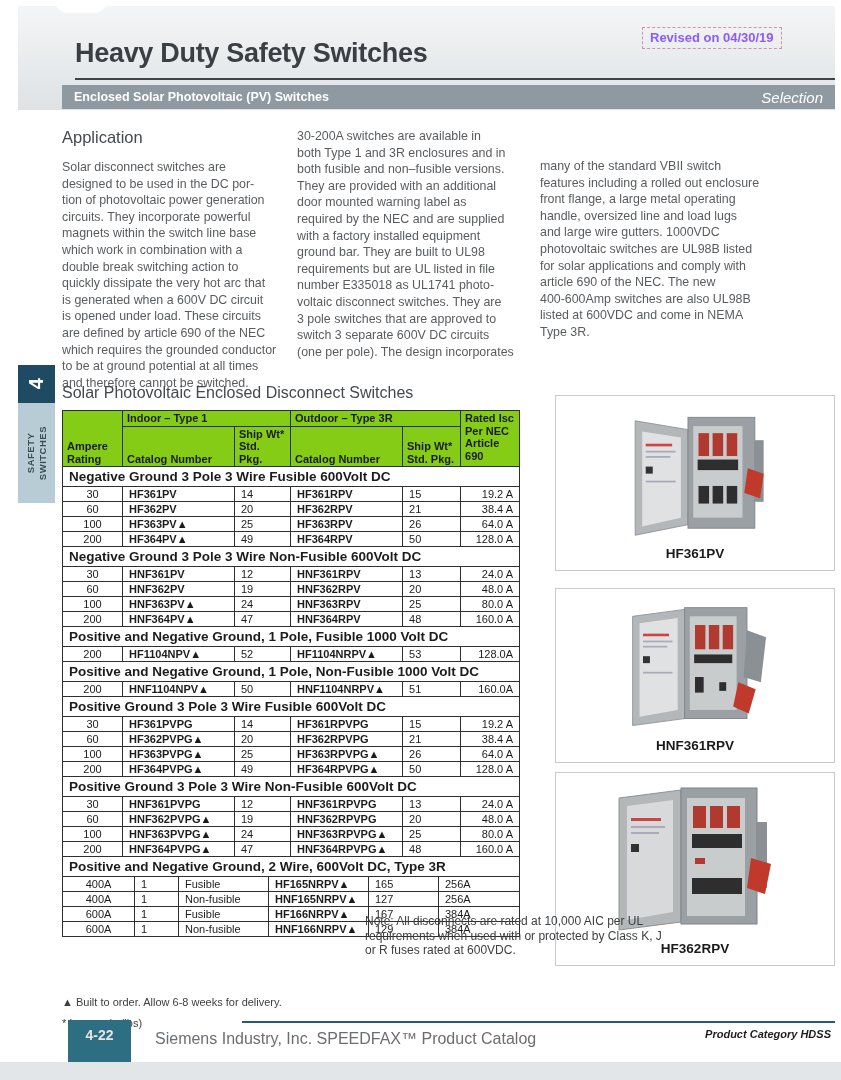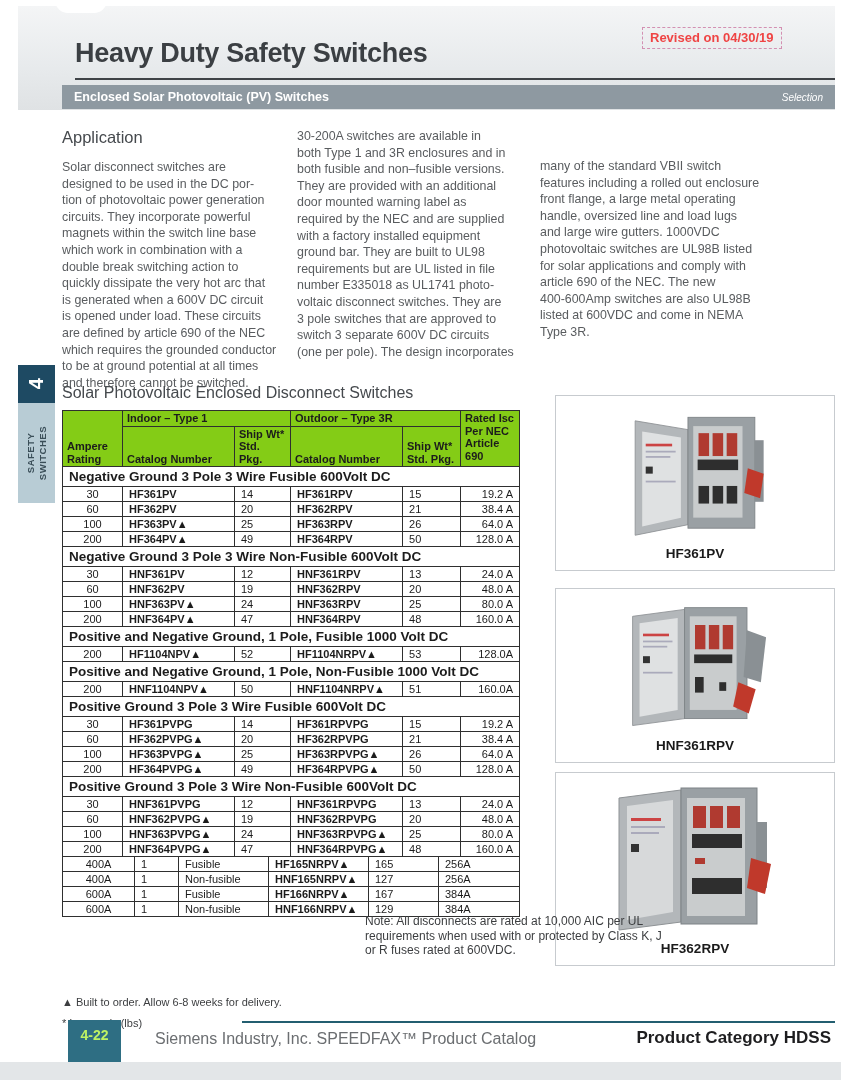--- a/index.html
+++ b/index.html
@@ -9,26 +9,26 @@
 
   
   .header-band { position:absolute; left:18px; top:6px; width:817px; height:104px;
                  background:linear-gradient(180deg,#f4f5f6 0%,#e7eaec 60%,#dfe2e4 100%); }
   .corner-notch { position:absolute; left:55px; top:0; width:52px; height:13px;
                   background:#ffffff; border-radius:0 0 14px 14px; }
   .page-title { position:absolute; left:75px; top:38px; font-size:27px; font-weight:bold;
                 color:#3b3f43; letter-spacing:-0.3px; }
   .title-rule { position:absolute; left:75px; top:78px; width:760px; height:2px; background:#3f4347; }
   .revised-badge { position:absolute; left:642px; top:27px; padding:2px 7px 3px;
-                   border:1px dashed #d390b2; color:#ef4444; font-size:13px; font-weight:bold; }
+                   border:1px dashed #d390b2; color:#8b5cf6; font-size:13px; font-weight:bold; }
   .section-bar { position:absolute; left:62px; top:85px; width:773px; height:23px;
                  background:#8e99a1; color:#ffffff; display:flex; align-items:center;
                  justify-content:space-between; padding:12px 12px; }
   .section-bar .left { font-size:12.5px; font-weight:bold; }
-  .section-bar .right { font-size:10px; font-style:italic;text-align:center; }
+  .section-bar .right { font-size:15px; font-style:italic;text-align:center; }
 
   
   .side-tab-dark { position:absolute; left:18px; top:365px; width:37px; height:38px;
                    background:#1e4a63; color:#ffffff; display:flex; align-items:center; justify-content:center; }
   .side-tab-dark span { writing-mode:vertical-rl; transform:rotate(180deg);
                         font-size:20px; font-weight:bold; }
   .side-tab-light { position:absolute; left:18px; top:403px; width:37px; height:100px;
                     background:#b8ccd5; display:flex; align-items:center; justify-content:center; }
   .side-tab-light span { writing-mode:vertical-rl; transform:rotate(180deg);
                          font-size:9.5px; font-weight:bold; color:#3a4e58;
@@ -66,25 +66,25 @@
   #card-2 { top:772px; height:194px; }
   .product-caption { font-size:13.5px; font-weight:bold; color:#1a1a1a; padding-bottom:9px; }
   .product-art { flex:1; display:flex; align-items:center; justify-content:center; width:100%; }
 
   
   .footnote-left { position:absolute; left:62px; top:992px; font-size:11px; color:#3c3e40; line-height:21px; white-space:pre-line; }
   .footnote-note { position:absolute; left:365px; top:914px; font-size:12px; color:#3c3e40; line-height:14.5px; white-space:pre-line; }
 
   
   .footer-rule { position:absolute; left:242px; top:1021px; width:593px; height:2px; background:#235e70; }
-  .footer-pagebox { position:absolute; left:68px; top:1020px; width:53px; height:42px;
-                    background:#2e6e83; color:#bef264; font-size:14px; font-weight:bold;
+  .footer-pagebox { position:absolute; left:68px; top:1020px; width:63px; height:42px;
+                    background:#2e6e83; color:#e5e5e5; font-size:14px; font-weight:bold;
                     display:flex; justify-content:center; padding-top:7px; }
   .footer-catalog { position:absolute; left:155px; top:1030px; font-size:16px; color:#6b6e71; }
-  .footer-category { position:absolute; right:10px; top:1028px; font-size:17px; font-weight:bold; color:#1d1d1f; }
+  .footer-category { position:absolute; right:10px; top:1028px; font-size:11px; font-weight:bold; color:#1d1d1f;font-style:italic; }
   .bottom-strip { position:absolute; left:0; top:1062px; width:841px; height:18px; background:#e3e6e8; }
 </style>
 </head>
 <body>
 
 <div class="header-band"></div>
 <div class="corner-notch"></div>
 <div class="revised-badge">Revised on 04/30/19</div>
 <div class="page-title">Heavy Duty Safety Switches</div>
 <div class="title-rule"></div>
@@ -347,20 +347,23 @@
   <table id="table2">
     <colgroup>
       <col style="width:72px">
         <col style="width:44px">
         <col style="width:90px">
       <col style="width:100px">
         <col style="width:70px">
         <col style="width:81px">
     </colgroup>
     <thead>
+      <tr>
+        <td colspan="6" class="section-title">Positive and Negative Ground, 2 Wire, 600Volt DC, Type 3R</td>
+      </tr>
     </thead>
     <tbody id="sub-tbody">
         <tr>
           <td class="c-amp">400A</td>
           <td>1</td>
           <td>Fusible</td>
           <td class="c-cat">HF165NRPV▲</td>
           <td>165</td>
           <td>256A</td>
         </tr>

